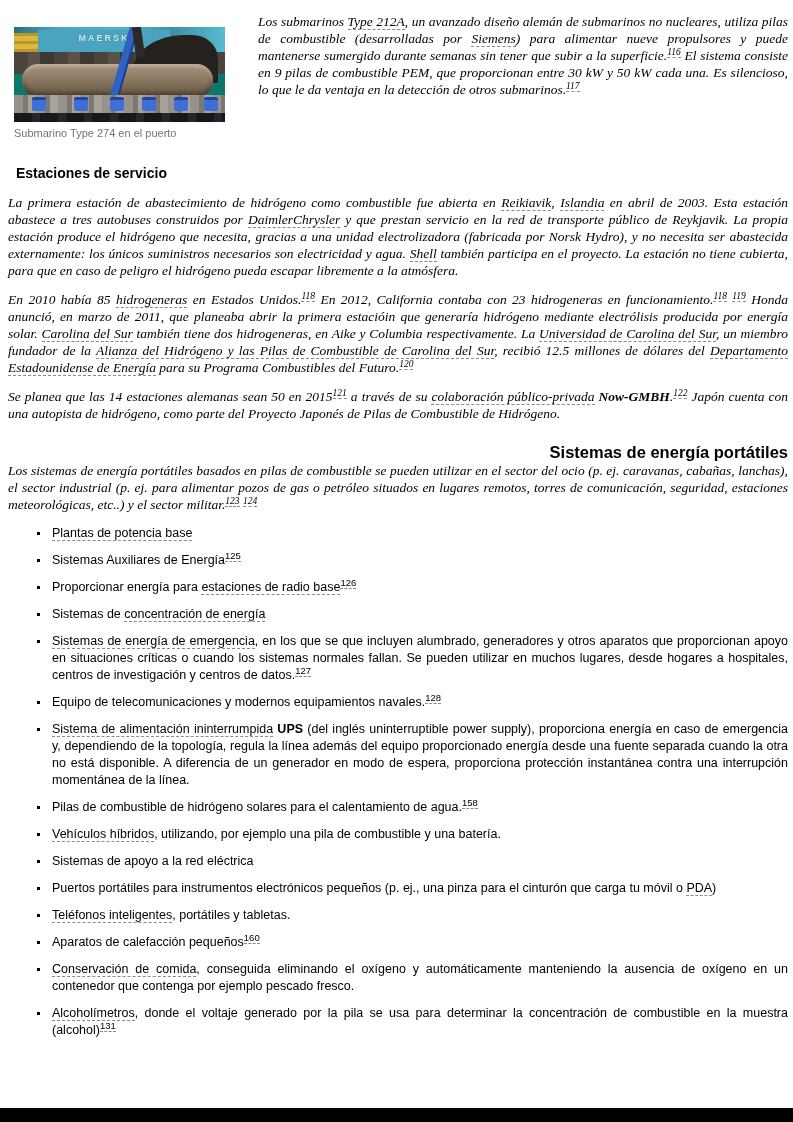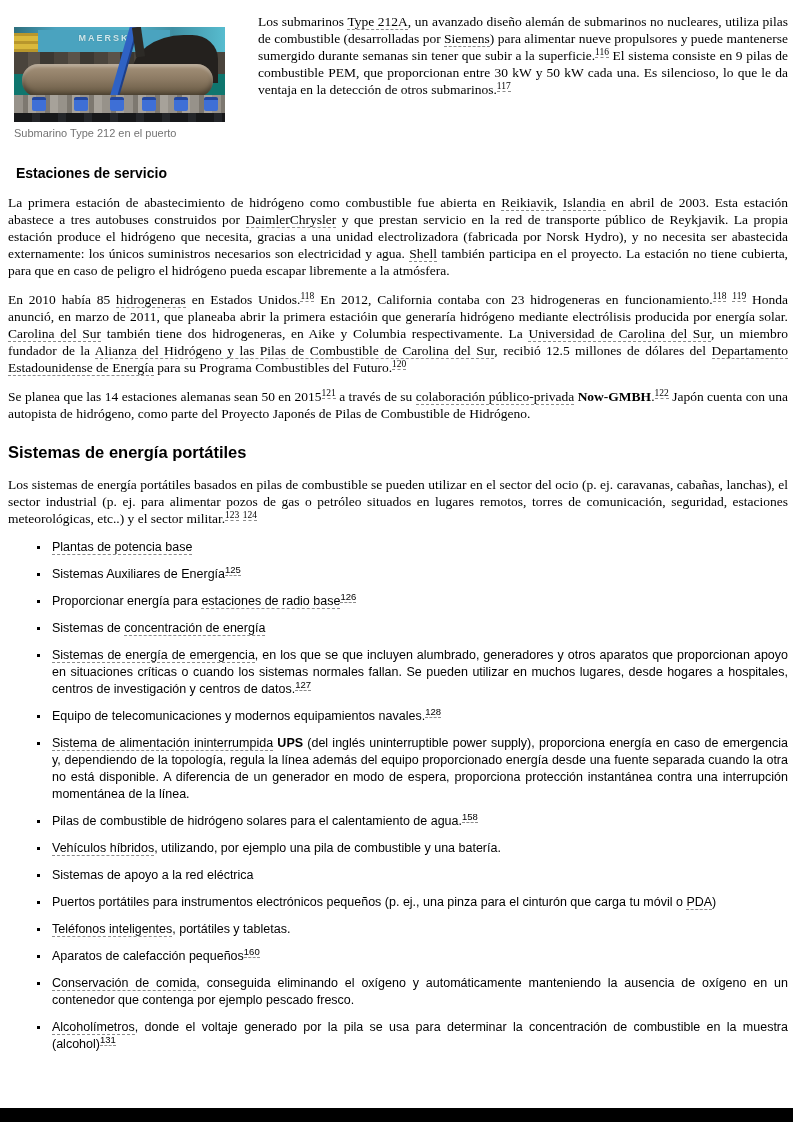--- a/index.html
+++ b/index.html
@@ -34,29 +34,29 @@
     border-top:3px solid #23469c;border-radius:2px;}
   .ph-water{position:absolute;left:0;top:86px;width:211px;height:9px;
     background:repeating-linear-gradient(90deg,#17181a 0 18px,#24262a 18px 26px);}
   .figure-caption{font-family:"Liberation Sans",sans-serif;font-size:11px;color:#737373;
     margin-top:5px;}
 
   .intro-col{margin:13px 0 0 33px;width:533px;}
 
   
   .serif{font-family:"Liberation Serif",serif;font-size:13.5px;line-height:17px;
-    text-align:justify;margin:0 0 12px 0;}
+    text-align:justify;margin:0 0 12px 0;font-style:italic;}
   .lnk{border-bottom:1px dashed #8a8a8a;cursor:pointer;}
   sup.ref{font-size:9.5px;line-height:0;border-bottom:1px dashed #8a8a8a;cursor:pointer;}
   b{font-weight:bold;}
 
   .h-small{font-family:"Liberation Sans",sans-serif;font-weight:bold;font-size:14px;
     margin:26px 0 13px 8px;}
   .h-mid{font-family:"Liberation Sans",sans-serif;font-weight:bold;font-size:16.5px;
-    margin:21px 0 14px 0;}
+    margin:21px 0 0 0;text-align:right;}
   .h-otros{font-family:"Liberation Sans",sans-serif;font-weight:bold;font-size:15.5px;
     margin:25px 0 15px 0;}
 
   ul.uses{font-family:Liberation Sans, sans-serif;font-size:12.5px;line-height:17px;
     margin:0;padding:0 0 0 42px;list-style:square;}
   ul.uses li{margin:0 0 10px 0;text-align:justify;padding-left:2px;}
   ul.uses li::marker{font-size:10px;color:#000;}
 
   .bottom-bar{position:absolute;left:0;bottom:0;width:793px;height:14px;background:#000;}
 </style>
@@ -81,21 +81,21 @@
         <div class="ph-mast"></div>
         <div class="ph-dock"></div>
         <div class="ph-machine" style="left:18px"></div>
         <div class="ph-machine" style="left:60px"></div>
         <div class="ph-machine" style="left:96px"></div>
         <div class="ph-machine" style="left:128px"></div>
         <div class="ph-machine" style="left:160px"></div>
         <div class="ph-machine" style="left:190px"></div>
         <div class="ph-water"></div>
       </div>
-      <figcaption class="figure-caption">Submarino Type 212 en el puerto</figcaption>
+      <figcaption class="figure-caption">Submarino Type 274 en el puerto</figcaption>
     </figure>
 
     <div class="intro-col">
       <p class="serif">Los submarinos <span class="lnk">Type 212A</span>, un avanzado diseño alemán de submarinos no nucleares, utiliza pilas de combustible (desarrolladas por <span class="lnk">Siemens</span>) para alimentar nueve propulsores y puede mantenerse sumergido durante semanas sin tener que subir a la superficie.<sup class="ref">116</sup>  El sistema consiste en 9 pilas de combustible PEM, que proporcionan entre 30 kW y 50 kW cada una. Es silencioso, lo que le da ventaja en la detección de otros submarinos.<sup class="ref">117</sup></p>
     </div>
   </div>
 
   <h3 class="h-small">Estaciones de servicio</h3>
   <p class="serif">La primera estación de abastecimiento de hidrógeno como combustible fue abierta en <span class="lnk">Reikiavik</span>, <span class="lnk">Islandia</span> en abril de 2003. Esta estación abastece a tres autobuses construidos por <span class="lnk">DaimlerChrysler</span> y que prestan servicio en la red de transporte público de Reykjavik. La propia estación produce el hidrógeno que necesita, gracias a una unidad electrolizadora (fabricada por Norsk Hydro), y no necesita ser abastecida externamente: los únicos suministros necesarios son electricidad y agua. <span class="lnk">Shell</span> también participa en el proyecto. La estación no tiene cubierta, para que en caso de peligro el hidrógeno pueda escapar libremente a la atmósfera.</p>
   <p class="serif">En 2010 había 85 <span class="lnk">hidrogeneras</span> en Estados Unidos.<sup class="ref">118</sup>  En 2012, California contaba con 23 hidrogeneras en funcionamiento.<sup class="ref">118</sup> <sup class="ref">119</sup> Honda anunció, en marzo de 2011, que planeaba abrir la primera estacióin que generaría hidrógeno mediante electrólisis producida por energía solar. <span class="lnk">Carolina del Sur</span> también tiene dos hidrogeneras, en Aike y Columbia respectivamente. La <span class="lnk">Universidad de Carolina del Sur</span>, un miembro fundador de la <span class="lnk">Alianza del Hidrógeno y las Pilas de Combustible de Carolina del Sur</span>, recibió 12.5 millones de dólares del <span class="lnk">Departamento Estadounidense de Energía</span> para su Programa Combustibles del Futuro.<sup class="ref">120</sup></p>

